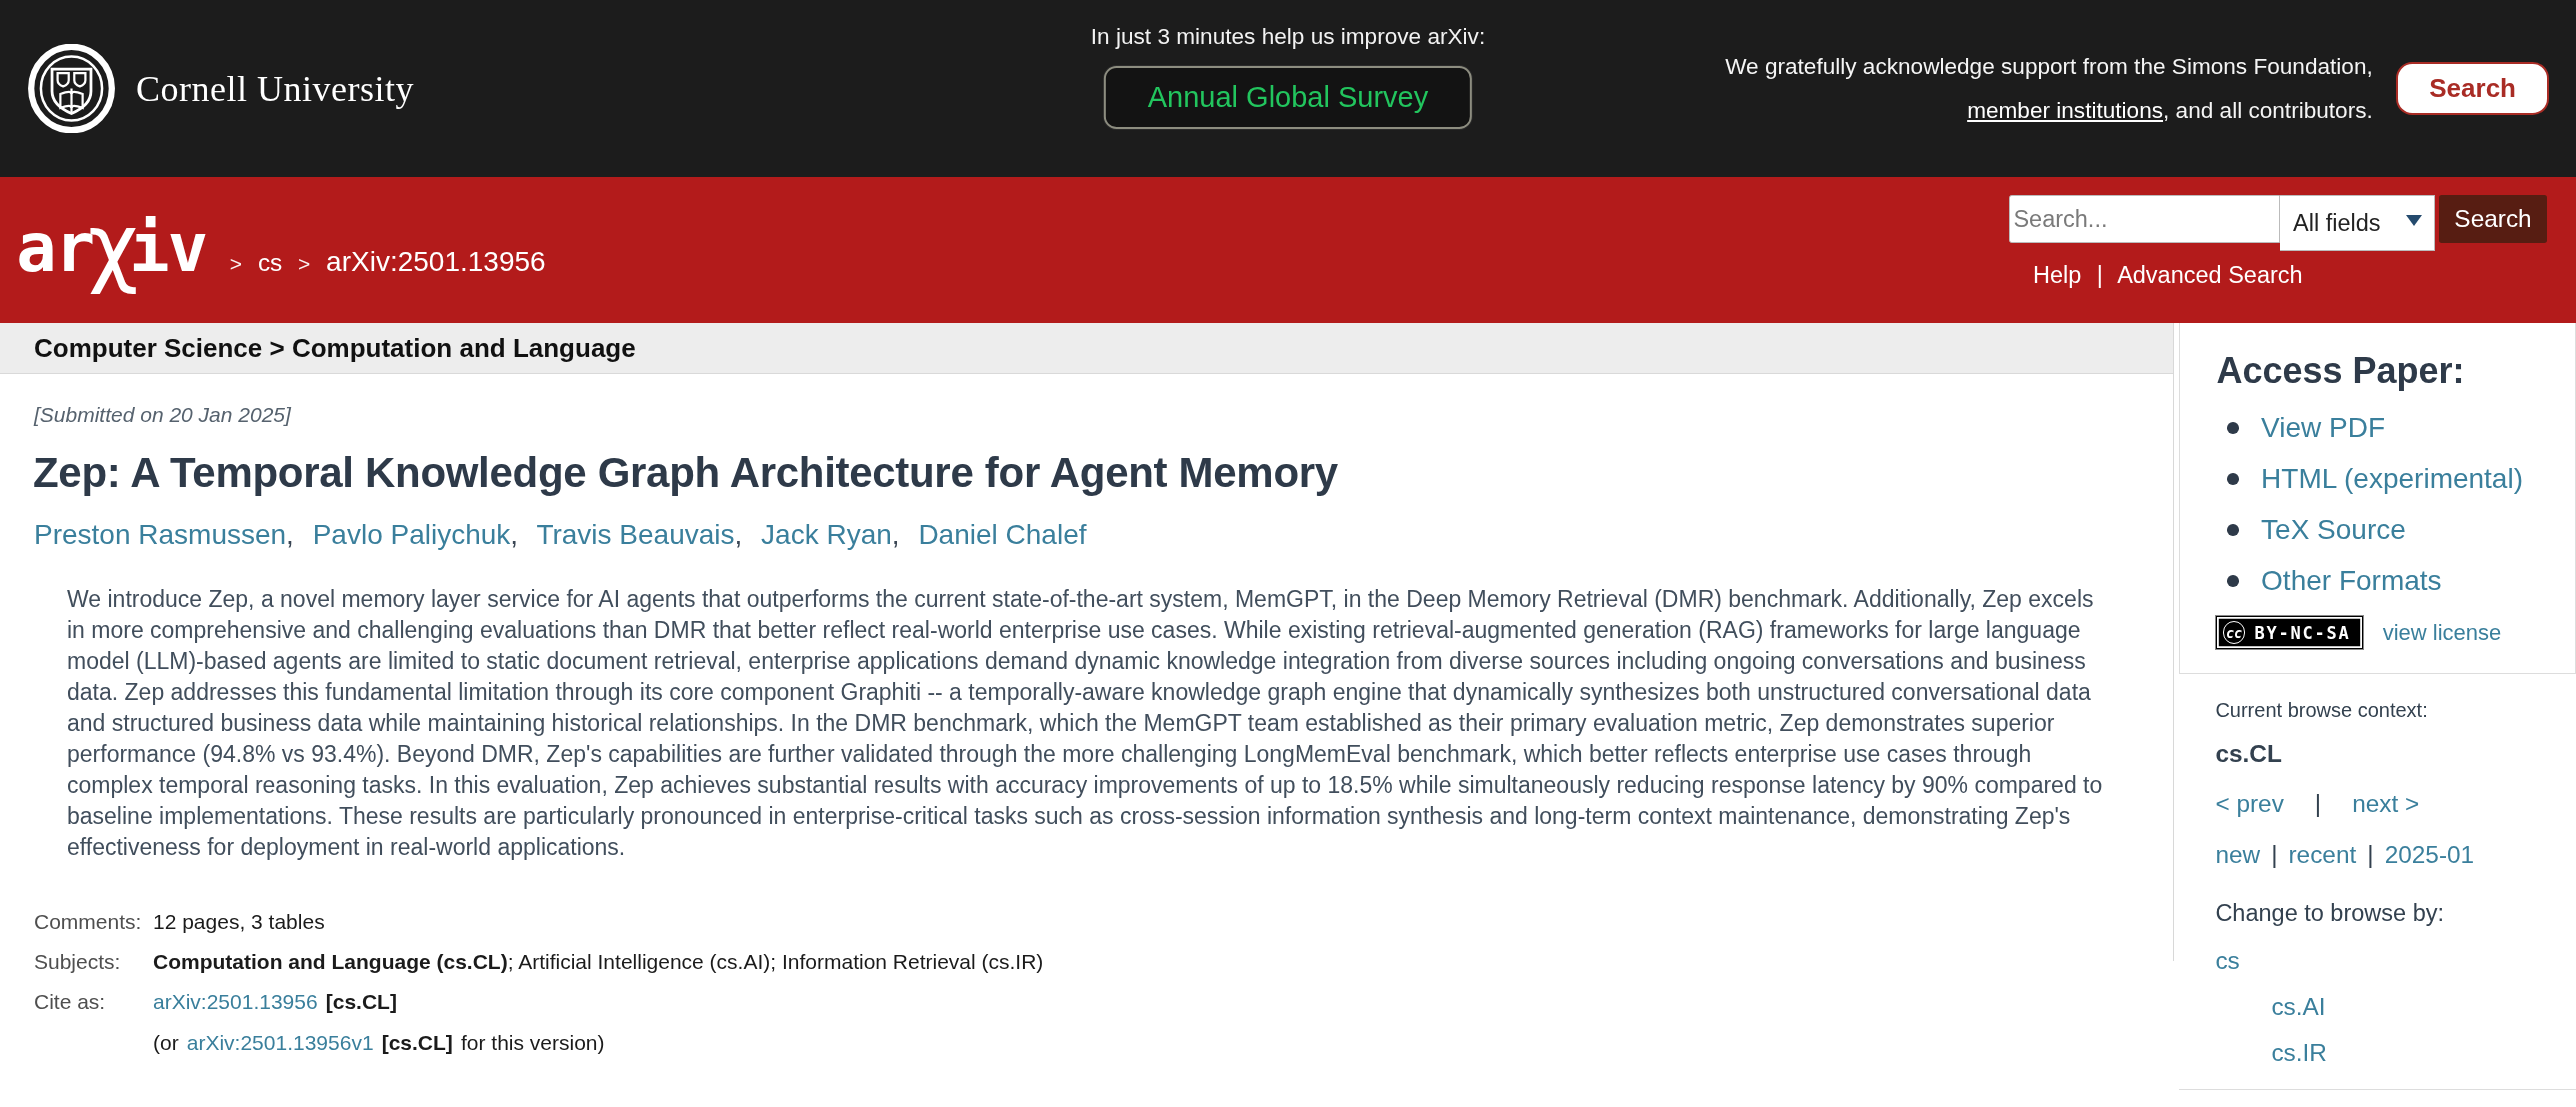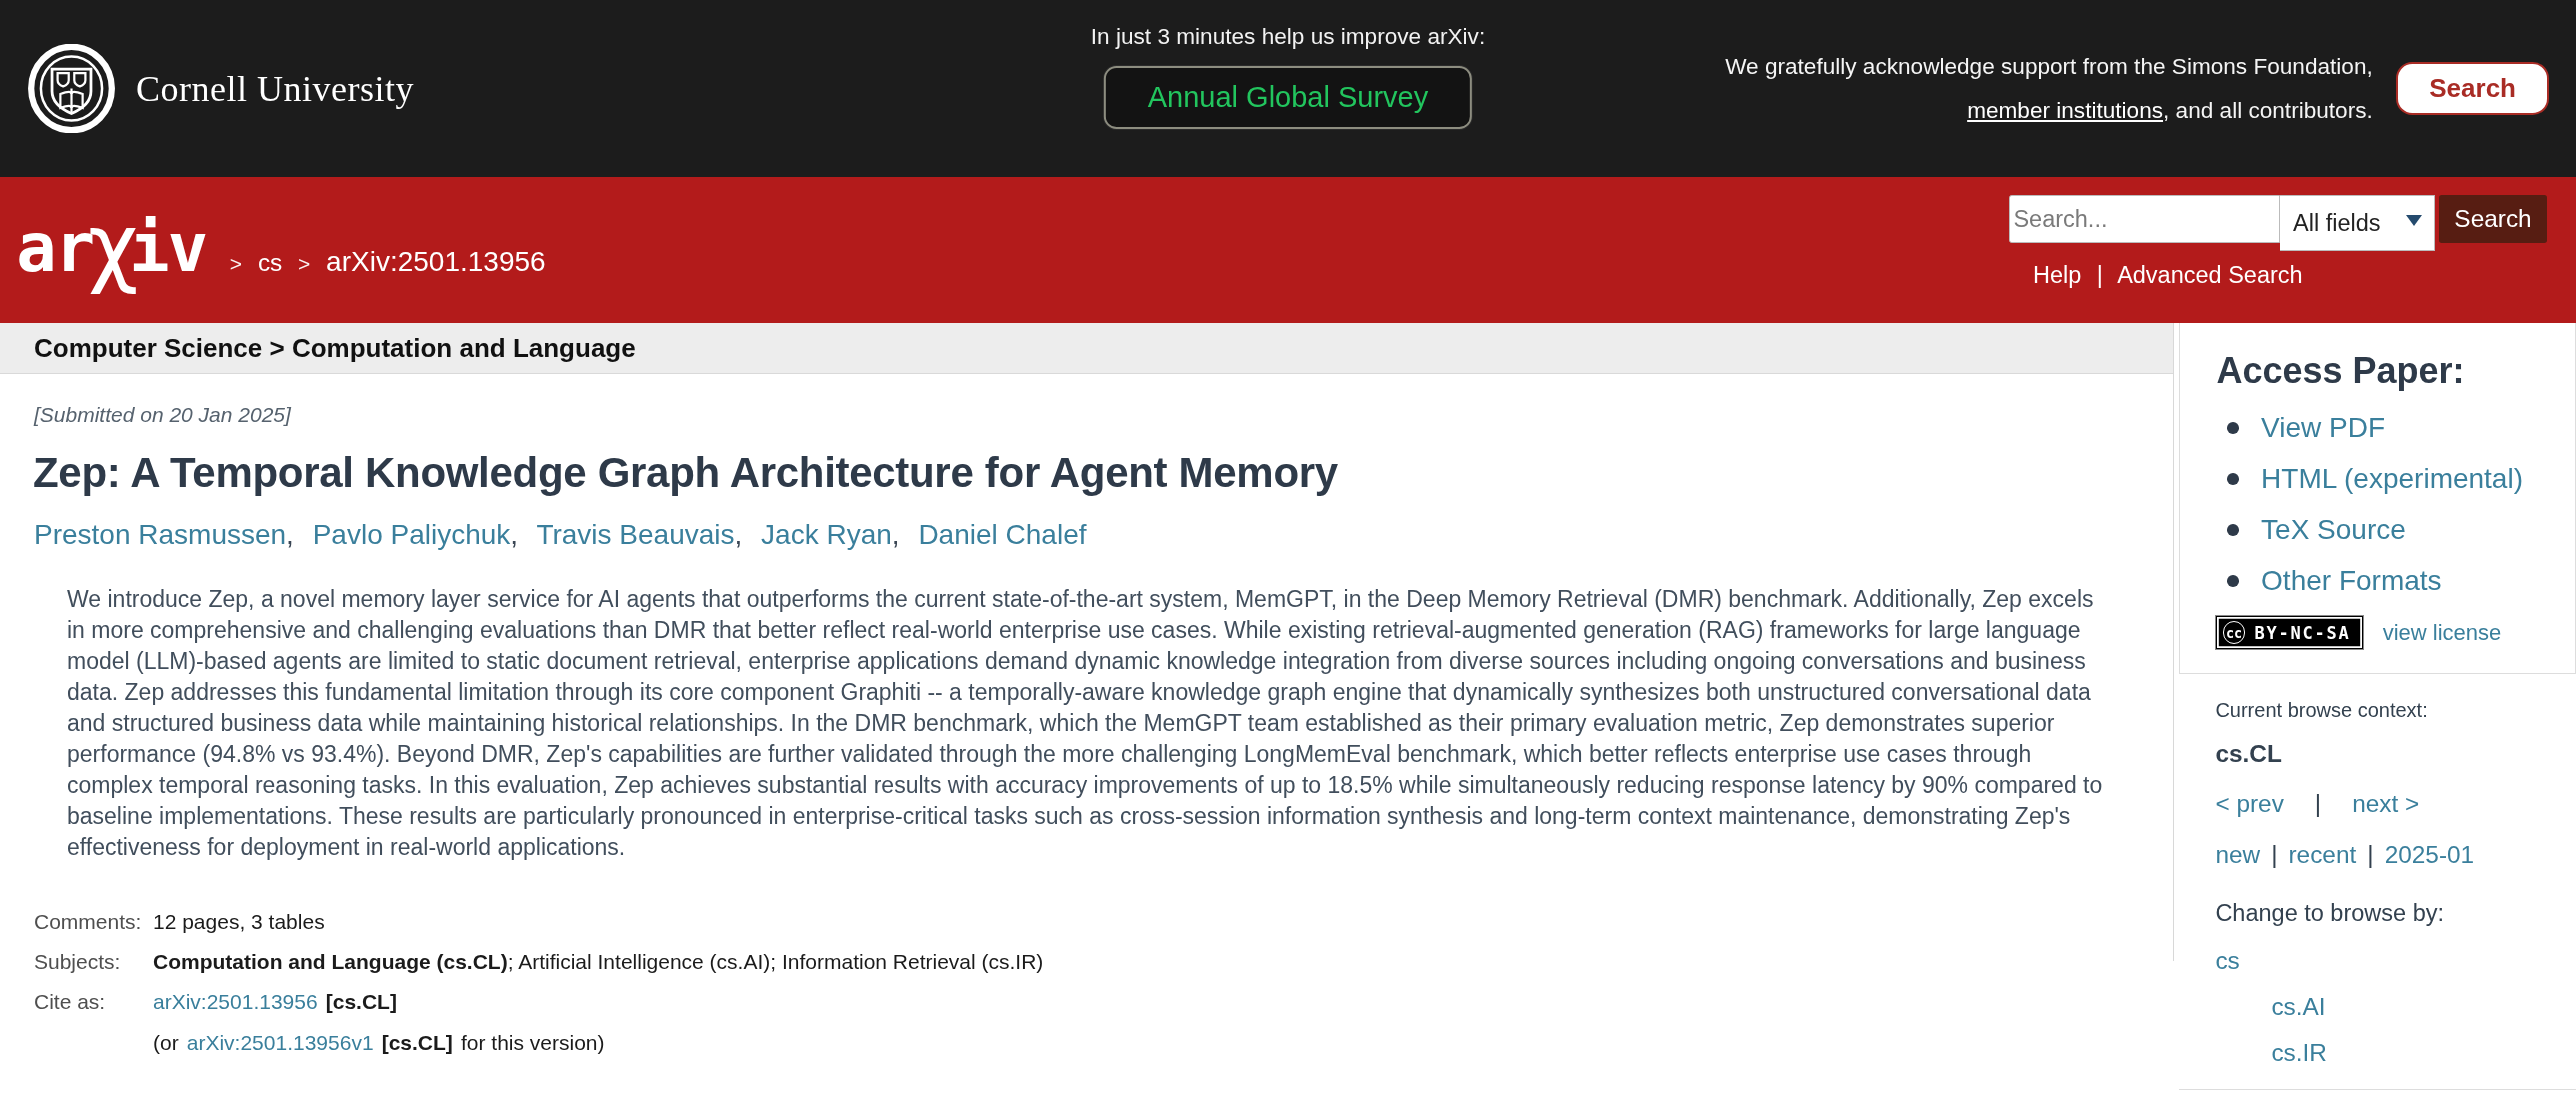--- a/index.html
+++ b/index.html
@@ -103,21 +103,21 @@
   .bullet { width:11.7px; height:11.7px; border-radius:50%; background:#2e3a49; margin-right:22px; flex:0 0 11.7px; }
   .access-list a { font-size:28px; color:#3a7f9c; }
   .license-row { display:flex; align-items:center; margin-top:12.6px; }
   .cc-badge {
     background:#000; border:1.8px solid #000; outline:1.8px solid #888; display:flex; align-items:center;
     height:33px; padding:0 11px 0 5.4px; box-shadow:inset 0 0 0 1.8px #fff;
   }
   .cc-circle {
     width:22.6px; height:22.6px; border:1.8px solid #fff; border-radius:50%; color:#fff;
     font-size:13.5px; font-weight:bold; display:flex; align-items:center; justify-content:center;
-    margin-right:9px; font-family:"DejaVu Sans Mono",monospace;
+    margin-right:9px; font-family:"DejaVu Sans Mono",monospace;font-style:italic;
   }
   .cc-text { color:#fff; font-family:"DejaVu Sans Mono",monospace; font-size:17px; font-weight:bold; letter-spacing:1.8px; }
   .view-license { font-size:22px; margin-left:20px; }
 
   .browse-section { margin-left:5.4px; padding:25px 14.5px 22px 36px; border-bottom:1.8px solid #ddd; font-size:23.5px; color:#33414f; }
   .ctx-label { font-size:20px; }
   .ctx-value { font-weight:bold; font-size:24.4px; margin-top:18px; }
   .prevnext { margin-top:22px; font-size:24.4px; }
   .prevnext .pipe { color:#33414f; margin:0 31px; }
   .nav-row { margin-top:23.5px; font-size:24.4px; }

